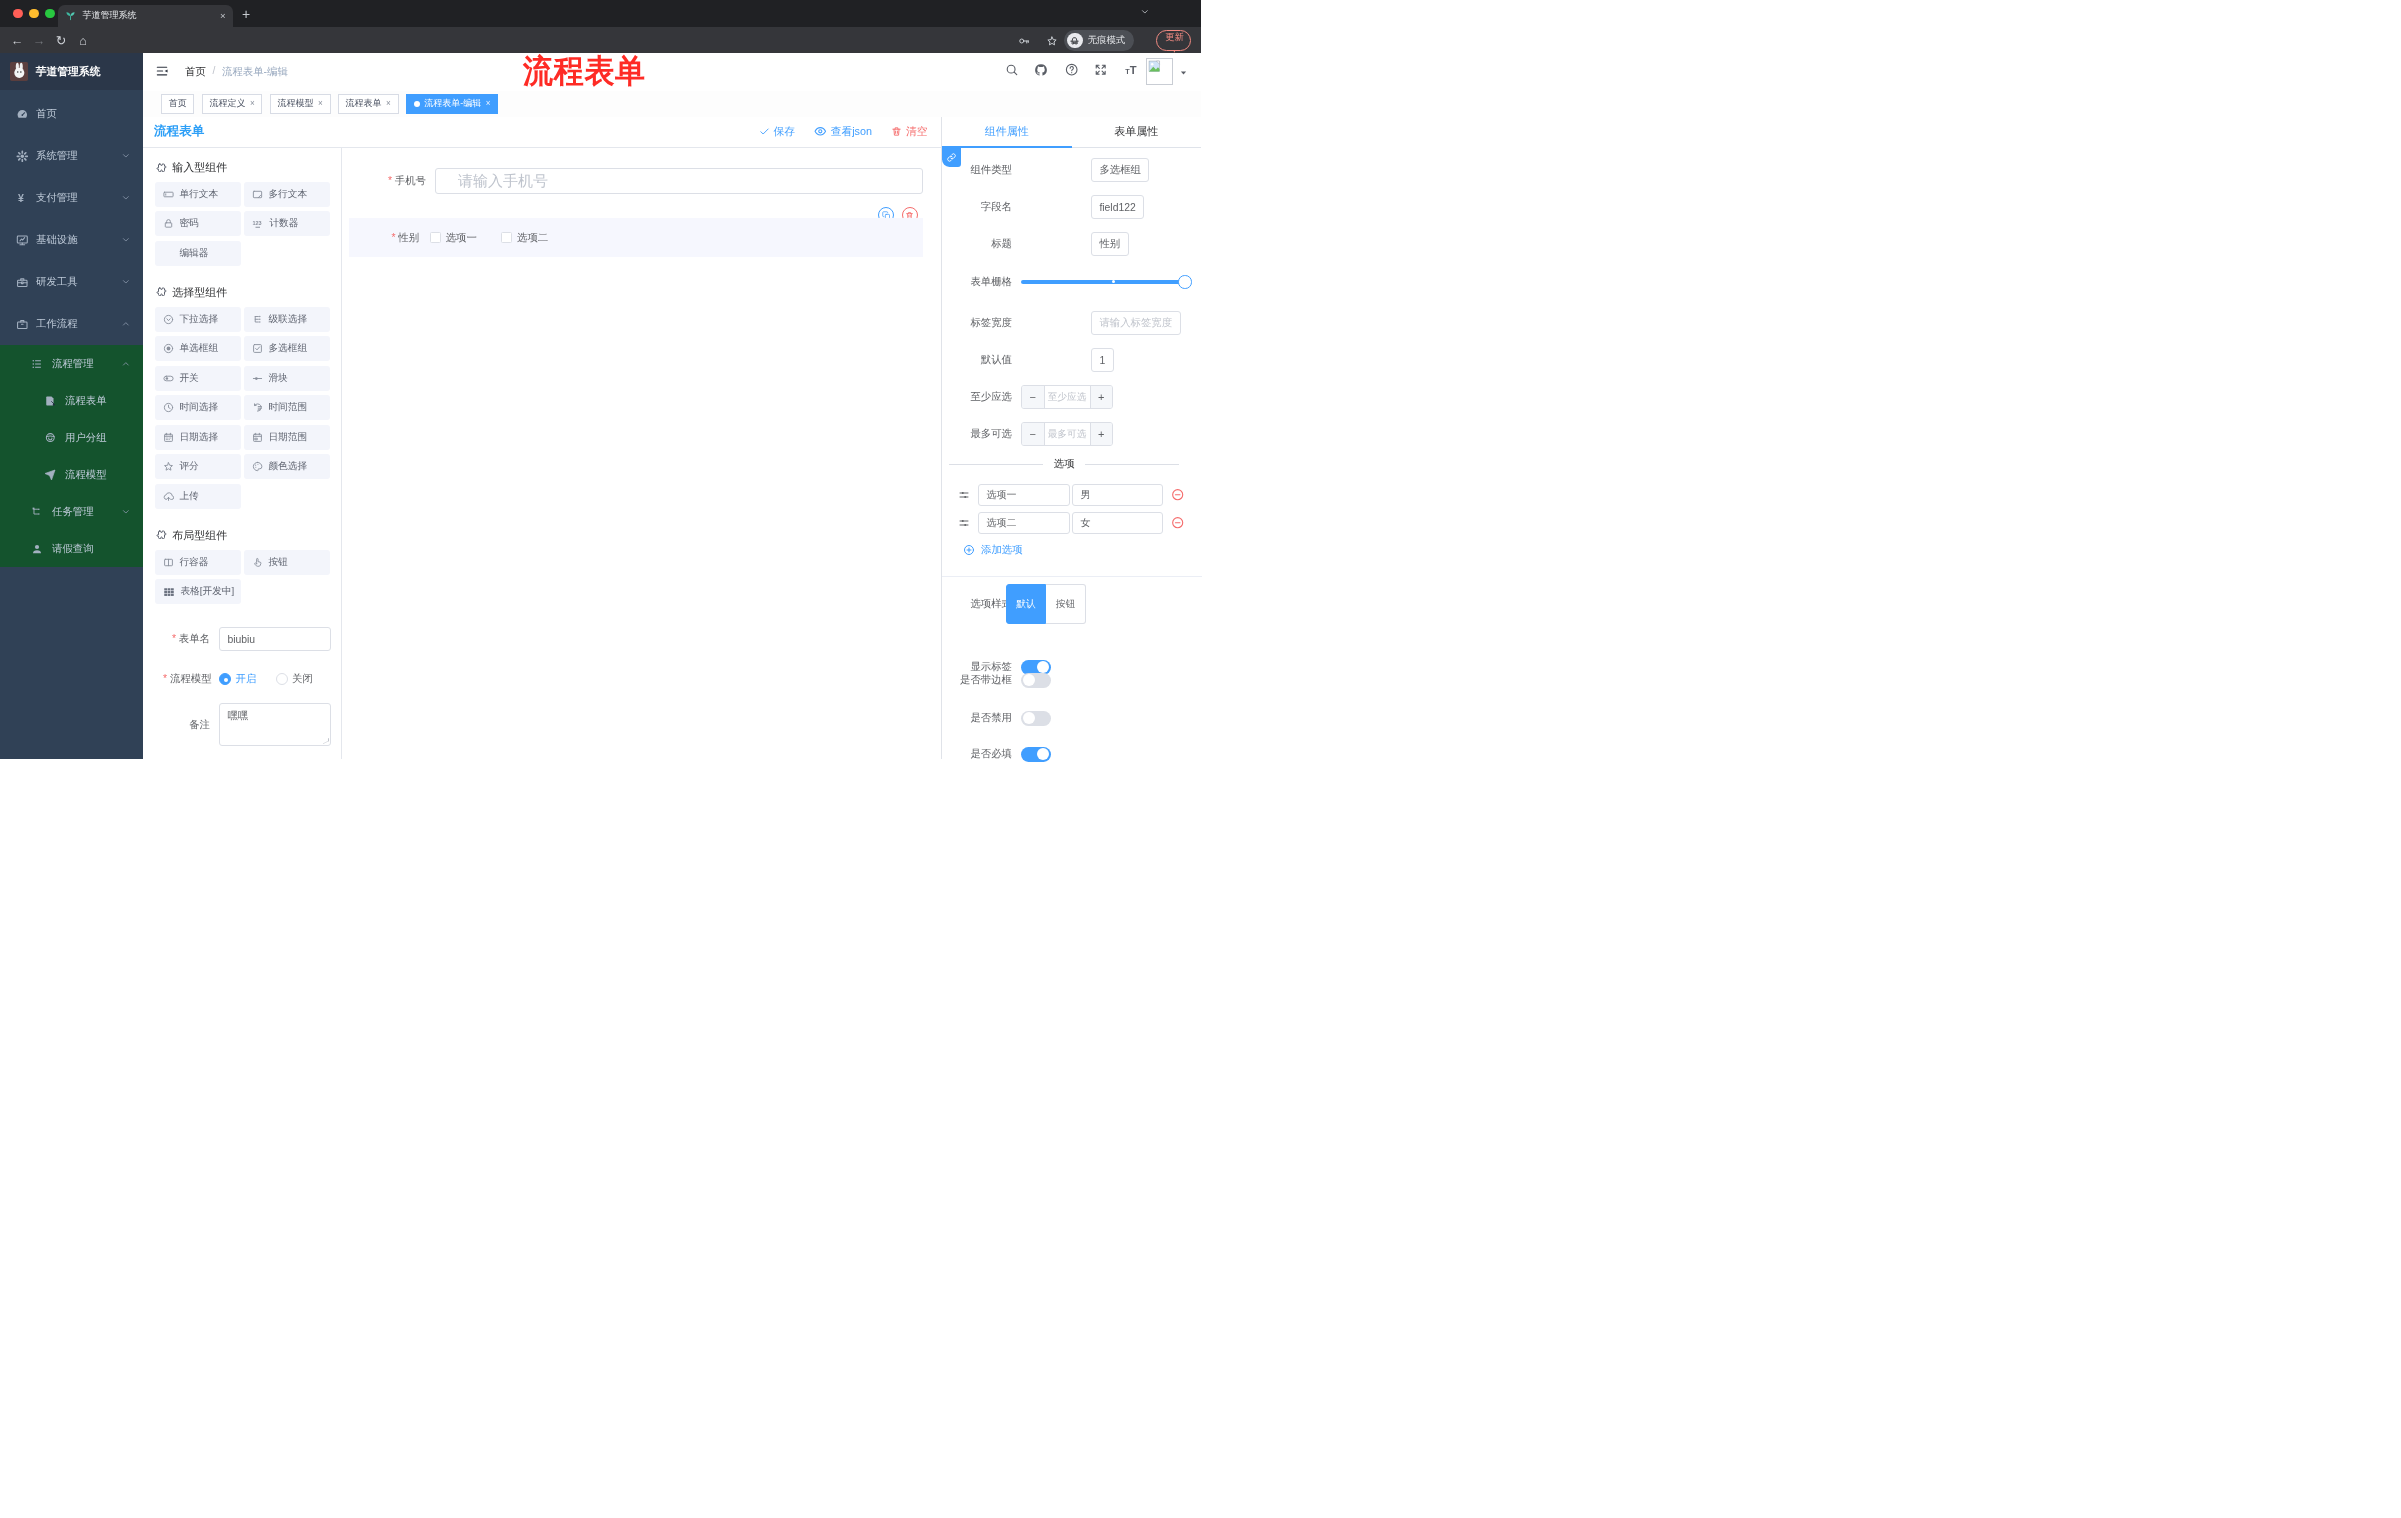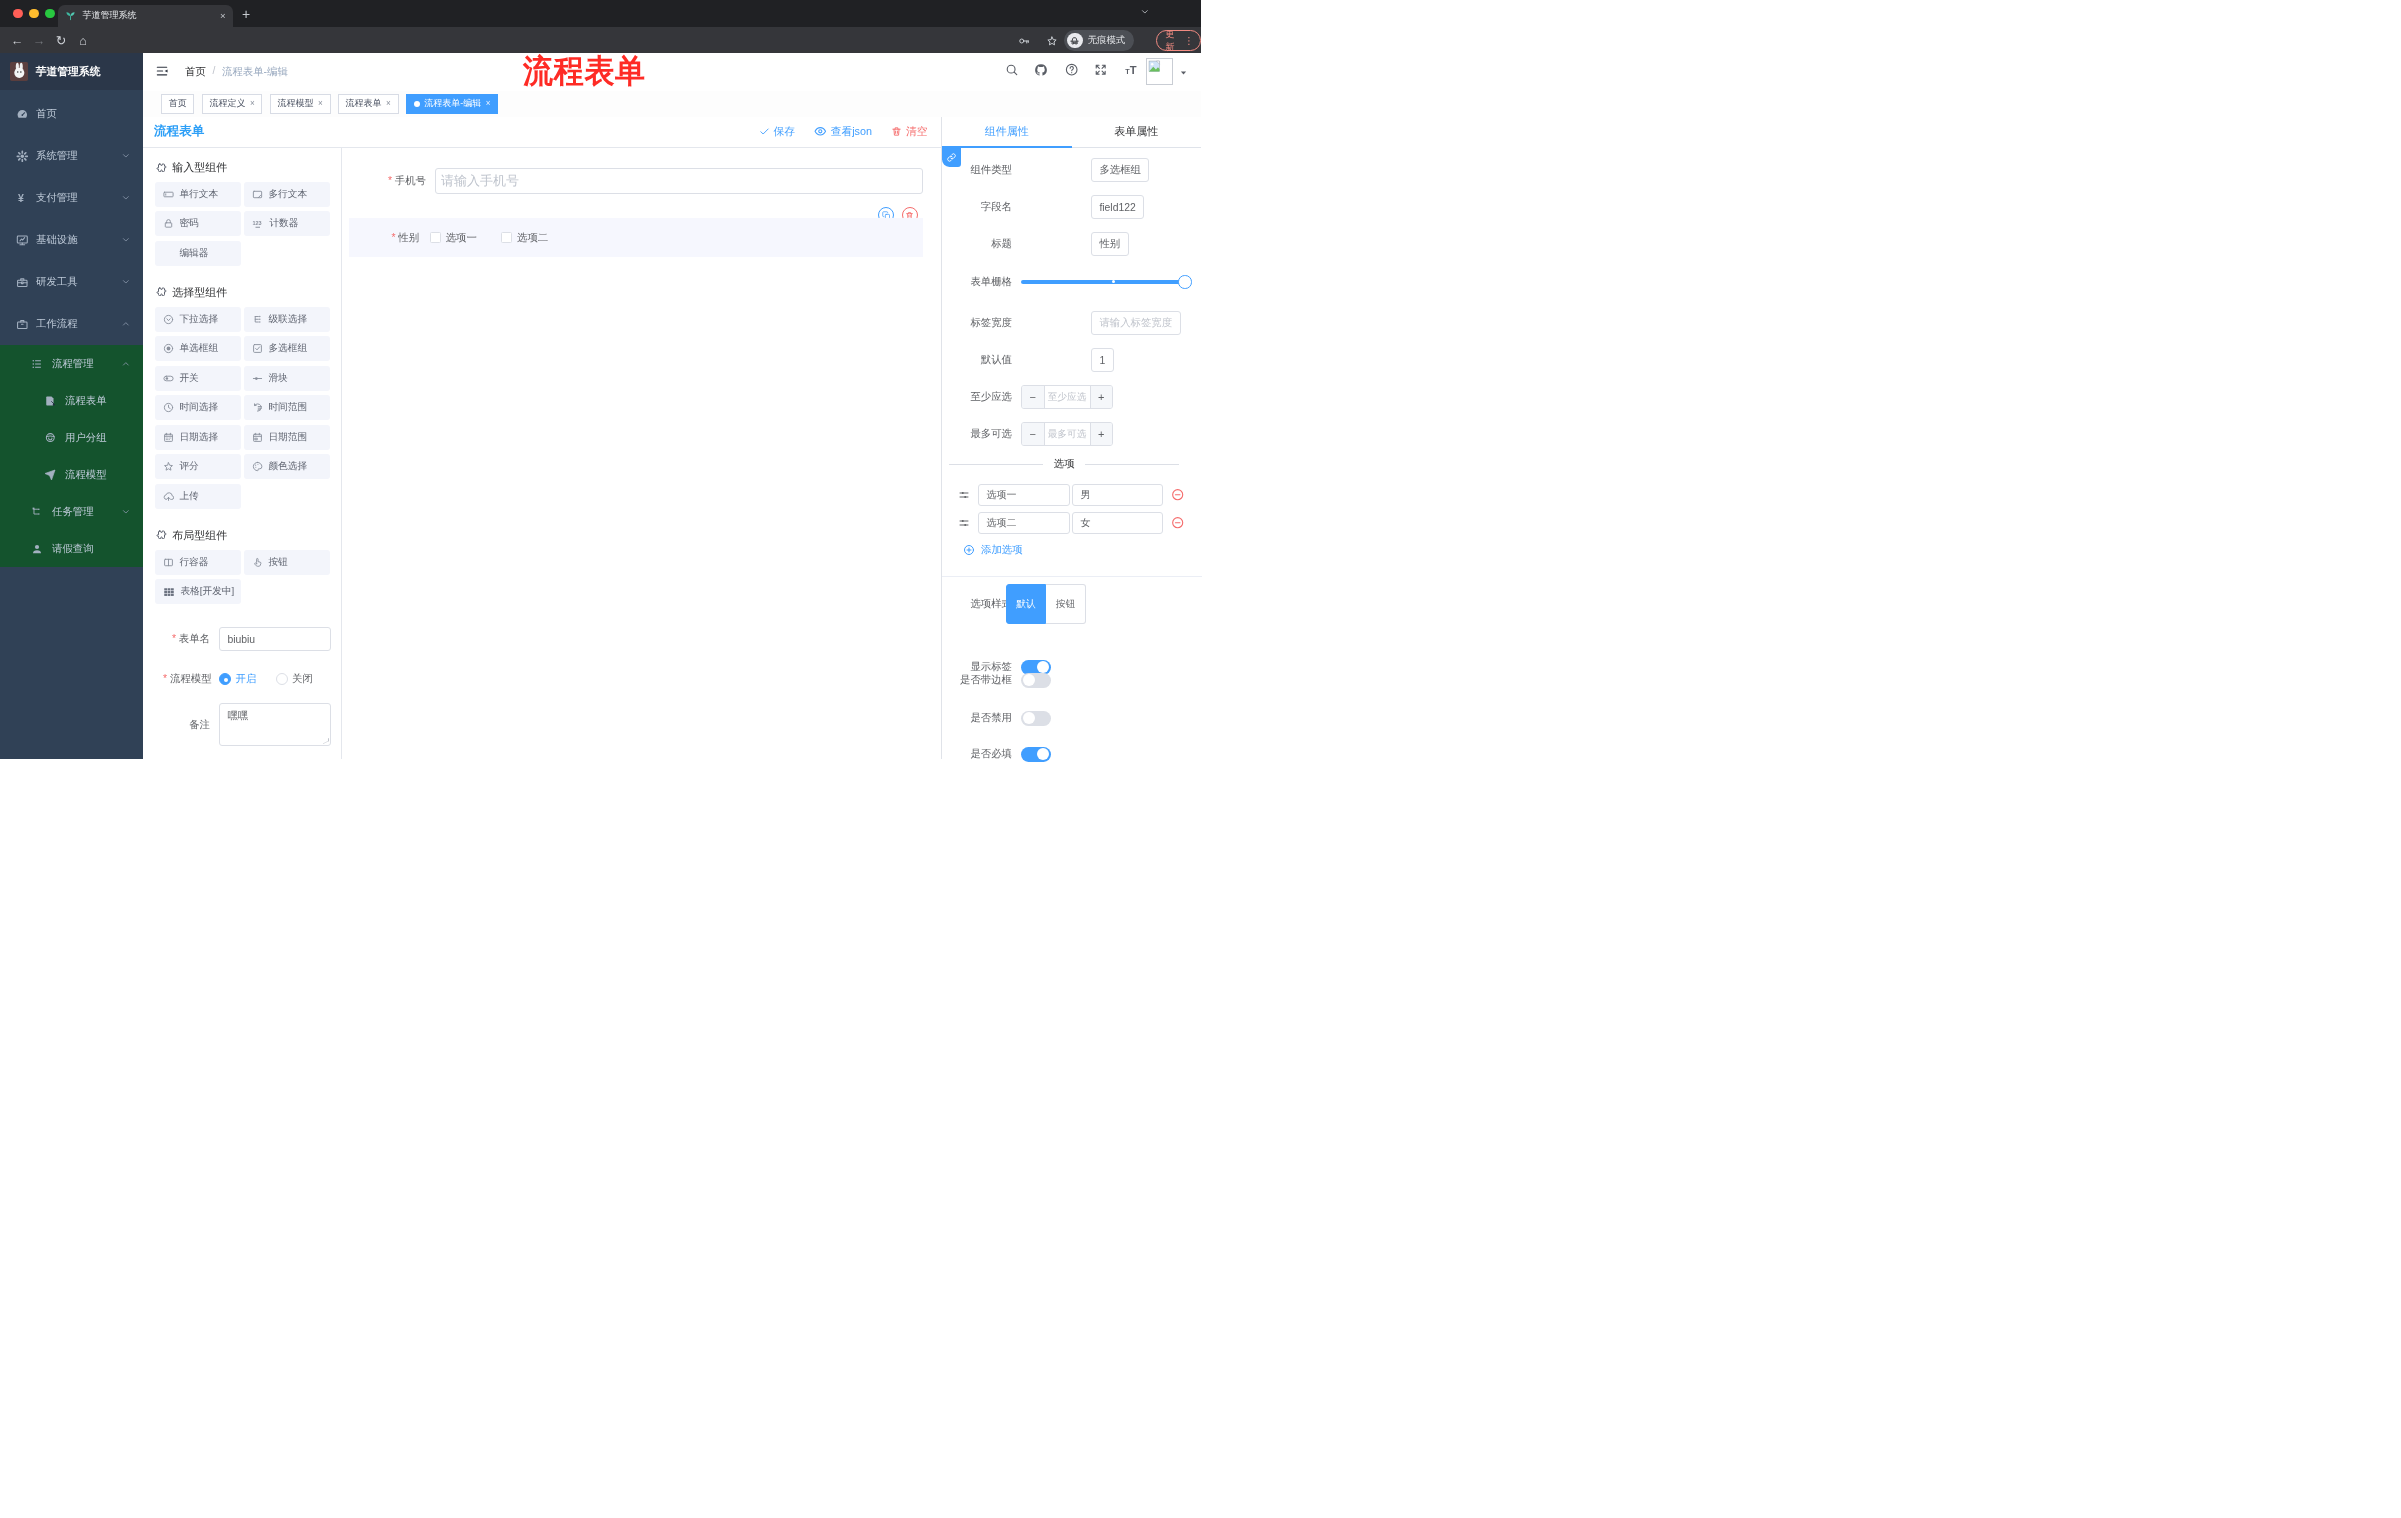--- a/index.html
+++ b/index.html
@@ -28,21 +28,21 @@
   #omnibox .sep { color:#5f6368; font-size:10.4px; }
   #omnibox .dom { color:#e8eaed; }
   #omnibox .path { color:#9aa0a6; }
   #keyic, #staric { color:#c7cbd0; margin-left:13.4px; }
   #incog { position:absolute; left:1064px; top:3px; height:21px; background:#4c4f55; border-radius:10.4px;
     display:flex; align-items:center; padding:0 9px 0 3px; gap:5.2px; color:#e8eaed; font-size:9.3px; }
   #incog .cir { width:15.6px; height:15.6px; background:#e9eaee; border-radius:50%; color:#2f3136;
     display:flex; align-items:center; justify-content:center; }
   #updbtn { position:absolute; left:1156px; top:3px; height:21px; border:1.1px solid #f28b82;
     border-radius:10.4px; color:#f28b82; font-size:9.3px; display:flex; align-items:center;
-    padding:0 6px 0 8.2px; gap:5.2px; }
+    padding:0 6px 0 8.2px; gap:5.2px;flex-direction:column; }
   #updbtn .dots { font-size:9.7px; letter-spacing:0; }
 
   
   #sidebar { position:absolute; left:0; top:53px; width:143px; height:706px; background:#304156; }
   #logo-row { height:37px; display:flex; align-items:center; gap:7.4px; padding-left:9.7px;
     background:#2b3749; color:#fff; font-size:10.8px; font-weight:bold; }
   #logo-img { width:18.6px; height:18.6px; border-radius:2.2px; overflow:hidden; background:#5b3f3f; }
   #menu { padding-top:3px; }
   .mi { position:relative; display:flex; align-items:center; color:#bfcbd9; font-size:10.4px; }
   .mi .mic { position:absolute; color:#a3b0c0; }
@@ -106,21 +106,21 @@
   .radio { width:12px; height:12px; border-radius:50%; border:0.7px solid #dcdfe6; background:#fff; }
   .radio.sel { background:#409eff; border-color:#409eff; position:relative; }
   .radio.sel::after { content:""; position:absolute; left:3.7px; top:3.7px; width:4.5px; height:4.5px;
     border-radius:50%; background:#fff; }
 
   
   #canvas { position:absolute; left:199px; top:31px; width:599px; height:611px; }
   #phone-row { position:absolute; left:0; top:20px; width:100%; height:26px; display:flex; align-items:center; }
   #phone-row .flabel { width:84px; text-align:right; font-size:10.4px; color:#606266; }
   #phone-input { margin-left:9px; width:488px; height:26px; border:0.7px solid #dcdfe6; border-radius:3px;
-    display:flex; align-items:center; padding-left:5px; font-size:13px; color:#bfc4cd; }
+    display:flex; align-items:center; padding-left:22px; font-size:15px; color:#bfc4cd; }
   #gender-block { position:absolute; left:7.4px; top:70px; width:574px; height:39px; background:#f6f7fe; }
   #gb-actions { position:absolute; left:536px; top:59px; display:flex; gap:7.4px; }
   .gbtn { width:16.3px; height:16.3px; border-radius:50%; background:#fff; display:flex; align-items:center;
     justify-content:center; }
   .gbtn.blue { border:0.7px solid #409eff; color:#409eff; }
   .gbtn.red { border:0.7px solid #f56c6c; color:#f56c6c; }
   #gender-inner { display:flex; align-items:center; height:39px; padding-left:42px; font-size:10.4px; color:#606266; }
   .cbx { width:11px; height:11px; border:0.7px solid #dcdfe6; border-radius:1.5px; background:#fff; }
 
   

